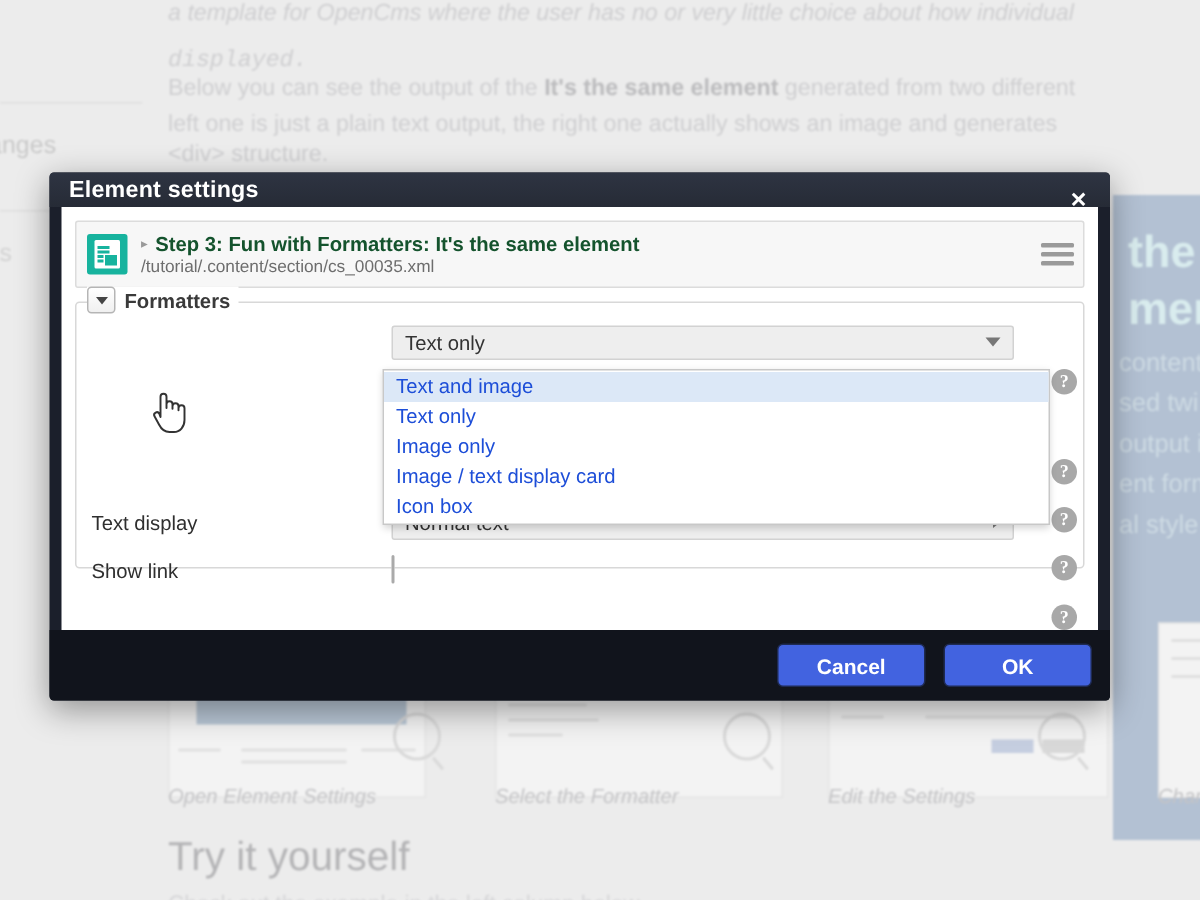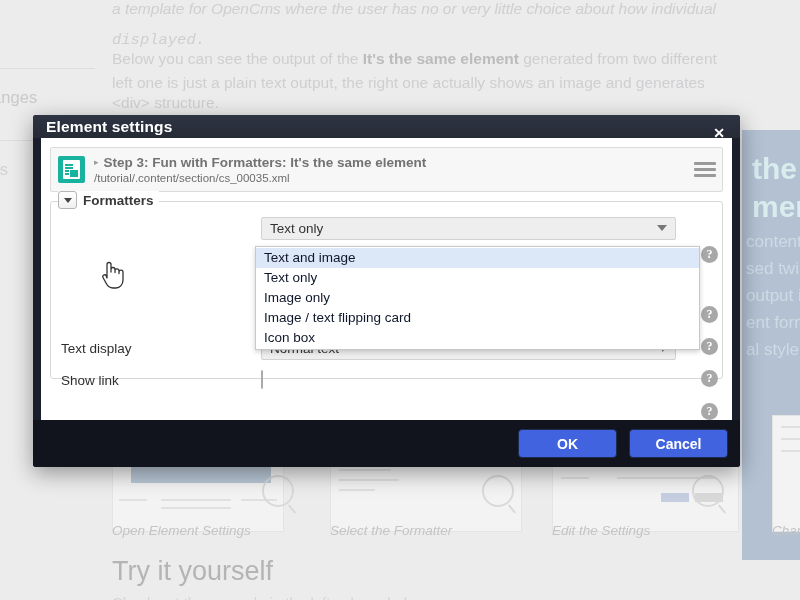--- a/index.html
+++ b/index.html
@@ -255,21 +255,21 @@
     gap: 5px;
   }
   .elem-caret {
     color: #9a9a9a;
     font-size: 9px;
     line-height: 1;
   }
   .elem-title {
     font-size: 13.5px;
     font-weight: bold;
-    color: #737373;
+    color: #14532d;
     white-space: nowrap;
   }
   .elem-path {
     font-size: 11.5px;
     color: #6d6d6d;
     margin-top: 2px;
     white-space: nowrap;
   }
   .elem-menu {
     width: 22px;
@@ -412,21 +412,21 @@
     border: 1px solid #c8c8c8;
     box-shadow: 0 2px 5px rgba(0,0,0,0.18);
     z-index: 40;
     padding: 1px 0;
   }
   .dd-item {
     height: 20px;
     line-height: 20px;
     padding-left: 8px;
     font-size: 13.5px;
-    color: #0f172a;
+    color: #1d4ed8;
     cursor: pointer;
     white-space: nowrap;
   }
   .dd-item.selected {
     background: #dce8f7;
   }
 
   .tooltip {
     position: absolute;
     left: 100px;
@@ -625,30 +625,30 @@
       </div>
 
       <div class="help-icon" style="left:660px; top:108px;">?</div>
       <div class="help-icon" style="left:660px; top:168px;">?</div>
       <div class="help-icon" style="left:660px; top:200px;">?</div>
       <div class="help-icon" style="left:660px; top:232px;">?</div>
       <div class="help-icon" style="left:660px; top:265px;">?</div>
     </div>
 
     <div class="dialog-footer">
+      <button class="btn">Cancel</button>
       <button class="btn">OK</button>
-      <button class="btn">Cancel</button>
     </div>
   </div>
 
   <div class="dd-list">
     <div class="dd-item selected">Text and image</div>
     <div class="dd-item">Text only</div>
     <div class="dd-item">Image only</div>
-    <div class="dd-item">Image / text flipping card</div>
+    <div class="dd-item">Image / text display card</div>
     <div class="dd-item">Icon box</div>
   </div>
 
 
   <svg class="cursor" width="26" height="32" viewBox="0 0 26 32">
     <path d="M7,20 L7,6.5 A2,2 0 0 1 11,6.5 L11,14 L11,11.5 A2,2 0 0 1 15,11.5 L15,14.5 L15,12.8 A2,2 0 0 1 19,12.8 L19,15.5 L19,14.2 A2,2 0 0 1 23,14.2 L23,22 C23,26.5 20,30 16,30 L13,30 C9.5,30 7.5,28 6,25 L3,19.5 A1.8,1.8 0 0 1 6.2,17.8 Z" fill="#ffffff" stroke="#333333" stroke-width="1.3" stroke-linejoin="round"></path>
   </svg>
 
 </div>
 

